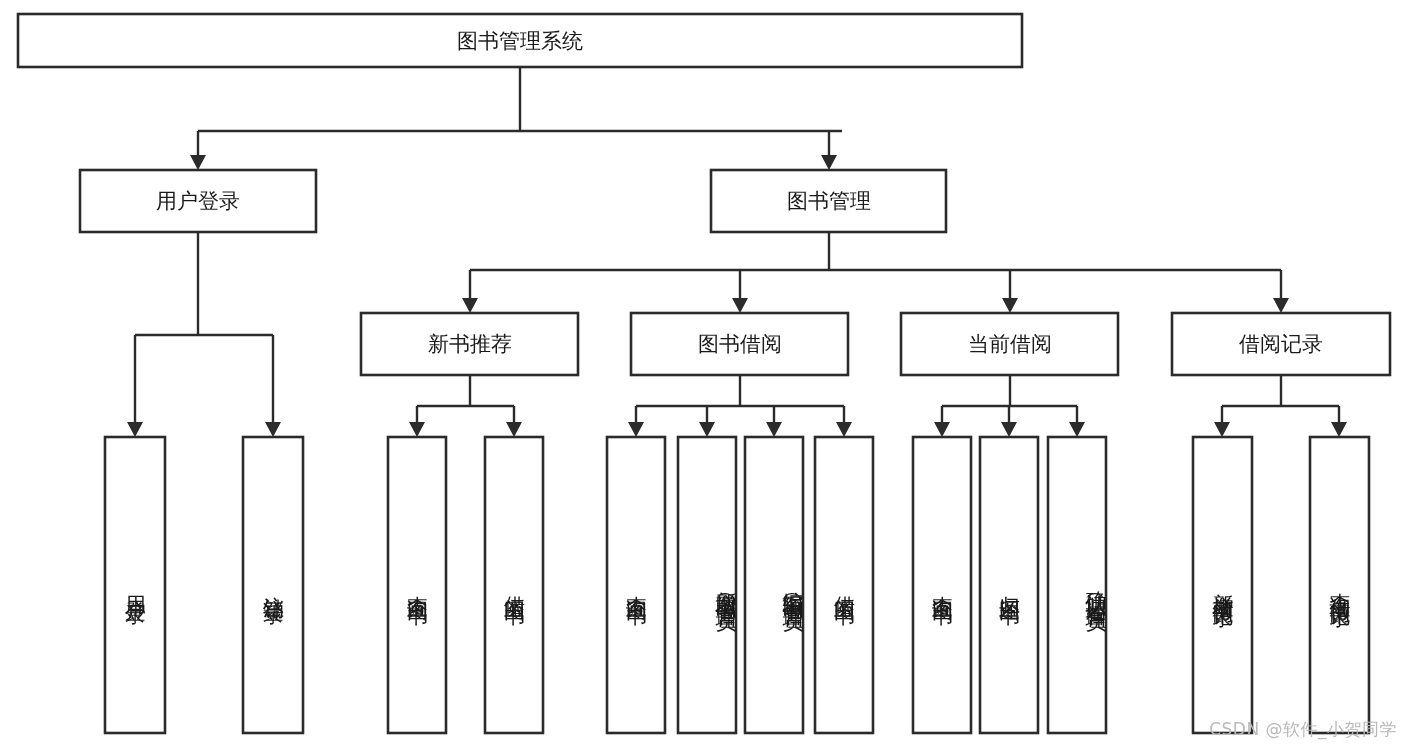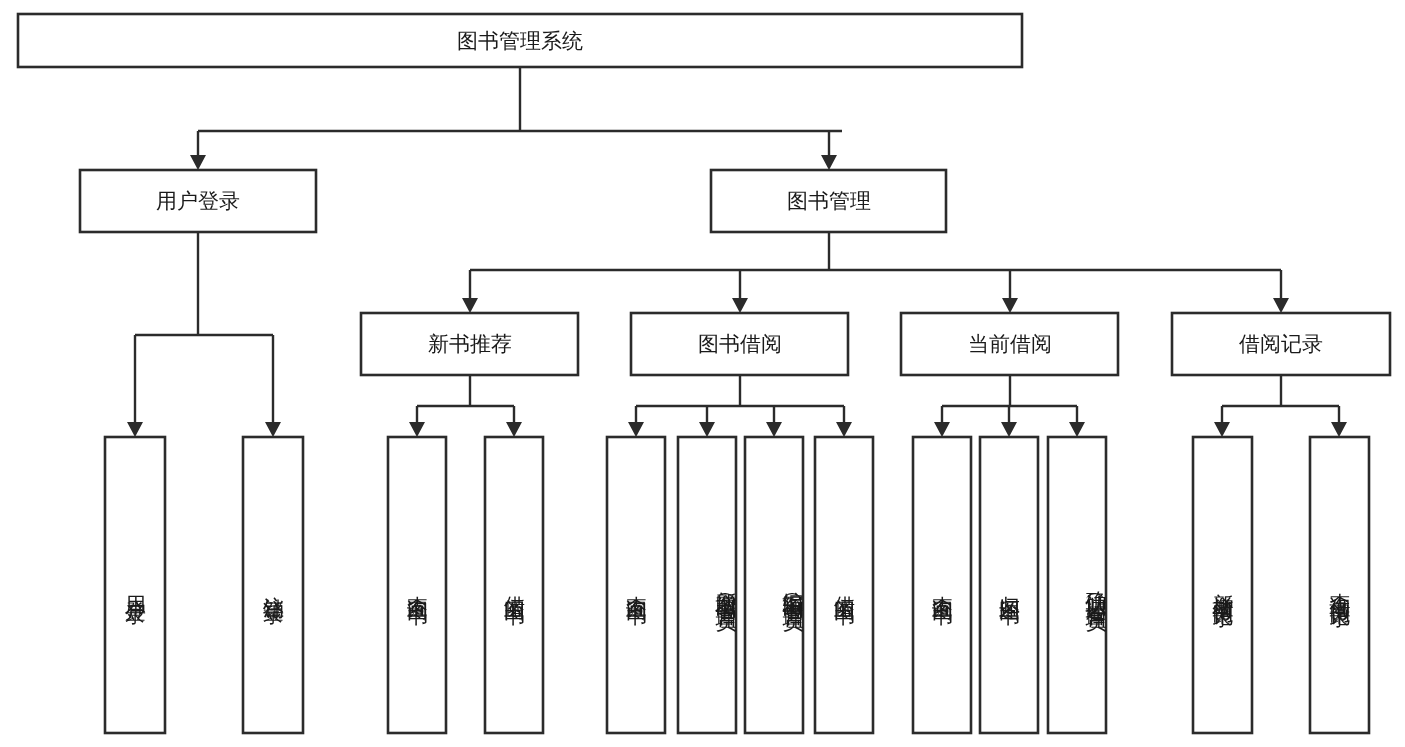--- a/index.html
+++ b/index.html
@@ -203,14 +203,15 @@
   <div class="node-label-v" style="left:607px;  top:437px; width:58px; height:296px;">查询图书</div>
   <div class="node-label-v" style="left:678px;  top:437px; width:58px; height:296px; align-items:flex-start; padding-top:4px; box-sizing:border-box;">新增图书（管理员）</div>
   <div class="node-label-v" style="left:745px;  top:437px; width:58px; height:296px; align-items:flex-start; padding-top:4px; box-sizing:border-box;">编辑图书（管理员）</div>
   <div class="node-label-v" style="left:815px;  top:437px; width:58px; height:296px;">借阅图书</div>
   <div class="node-label-v" style="left:913px;  top:437px; width:58px; height:296px;">查询图书</div>
   <div class="node-label-v" style="left:980px;  top:437px; width:58px; height:296px;">归还图书</div>
   <div class="node-label-v" style="left:1048px; top:437px; width:58px; height:296px; align-items:flex-start; padding-top:4px; box-sizing:border-box;">确认归还（管理员）</div>
   <div class="node-label-v" style="left:1193px; top:437px; width:59px; height:296px;">新增借阅记录</div>
   <div class="node-label-v" style="left:1310px; top:437px; width:59px; height:296px;">查询借阅记录</div>
 
+  <div class="watermark">CSDN @软件_小贺同学</div>
 
 </div>
 
 </body></html>

